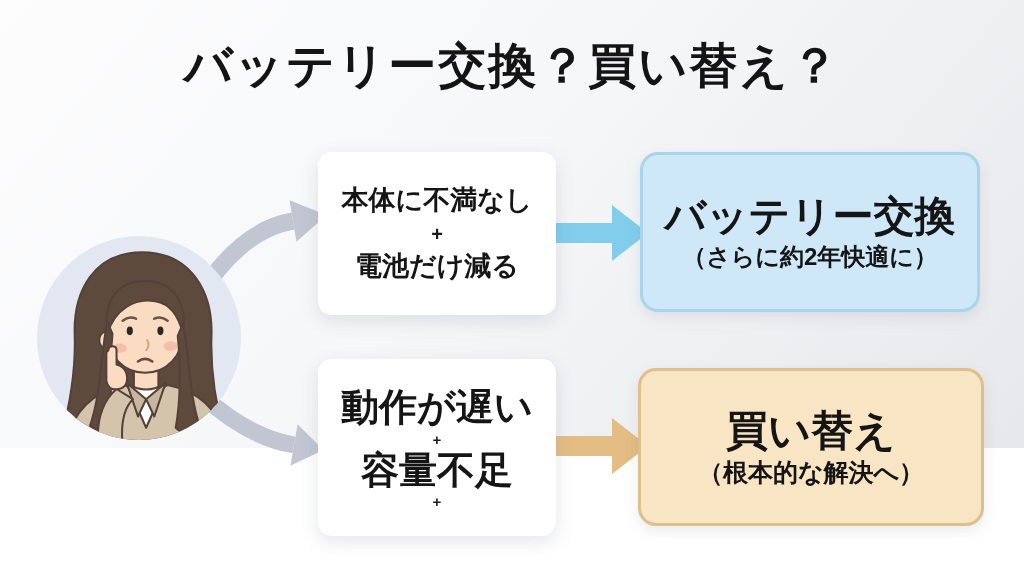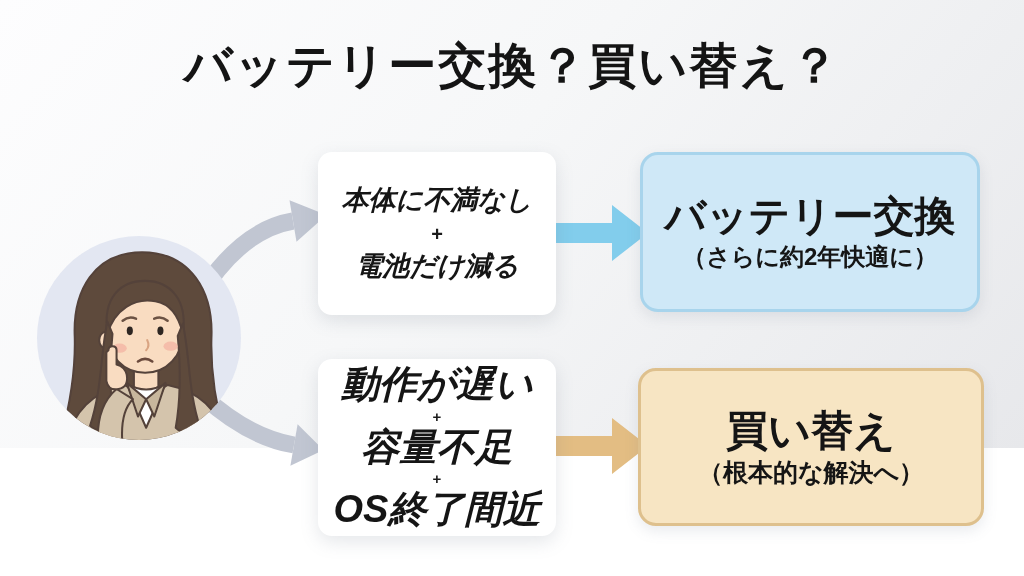--- a/index.html
+++ b/index.html
@@ -52,21 +52,21 @@
     border-radius: 14px;
     box-shadow: 0 6px 18px rgba(110,120,140,0.18);
     display: flex;
     flex-direction: column;
     align-items: center;
     justify-content: center;
     text-align: center;
   }
   .cond-box.top { top: 152px; height: 163px; gap: 7px; }
   .cond-box.bottom { top: 359px; height: 177px; gap: 2px; }
-  .cond-line { font-size: 27px; font-weight: 800; line-height: 1.15; font-style: italic; }
+  .cond-line { font-size: 27px; font-weight: 800; line-height: 1.15; }
   .cond-box.bottom .cond-line { font-size: 38px; }
   .cond-plus { font-size: 20px; font-weight: 700; line-height: 1; color: #1b1b1b; }
   .cond-box.bottom .cond-plus { font-size: 15px; }
   .result-box {
     position: absolute;
     display: flex;
     flex-direction: column;
     align-items: center;
     justify-content: center;
     text-align: center;
@@ -157,21 +157,20 @@
     <div class="cond-line">本体に不満なし</div>
     <div class="cond-plus">+</div>
     <div class="cond-line">電池だけ減る</div>
   </div>
 
   <div class="cond-box bottom">
     <div class="cond-line">動作が遅い</div>
     <div class="cond-plus">+</div>
     <div class="cond-line">容量不足</div>
     <div class="cond-plus">+</div>
-    <div class="cond-line">OS終了間近</div>
   </div>
 
   <div class="result-box battery">
     <div class="result-title">バッテリー交換</div>
     <div class="result-subtitle">（さらに約2年快適に）</div>
   </div>
 
   <div class="result-box replace">
     <div class="result-title">買い替え</div>
     <div class="result-subtitle">（根本的な解決へ）</div>

